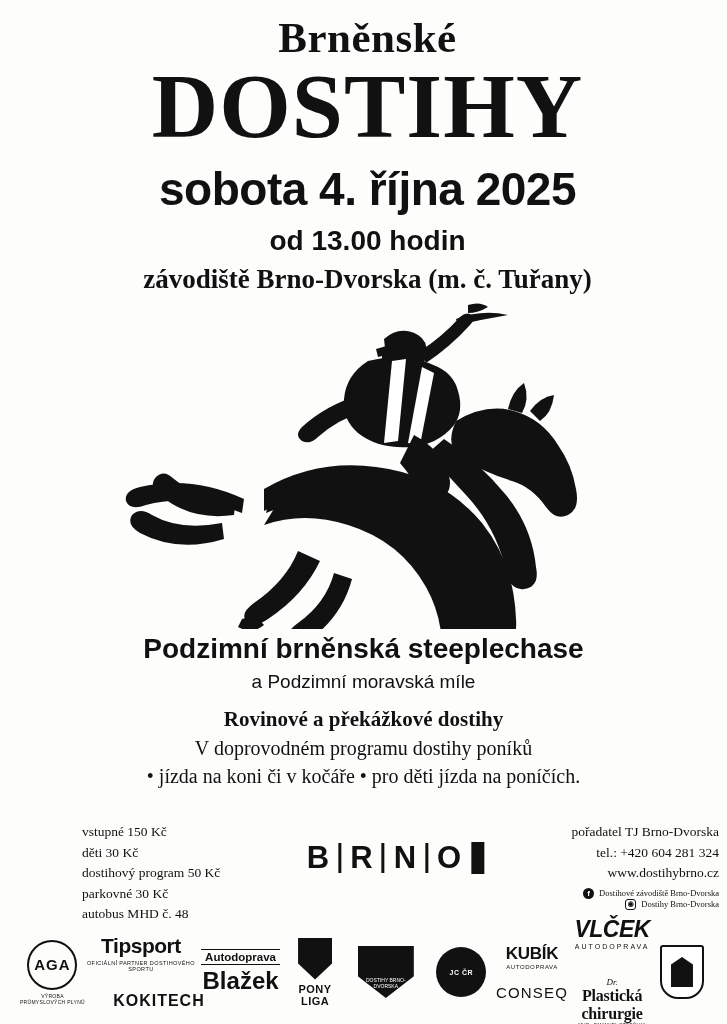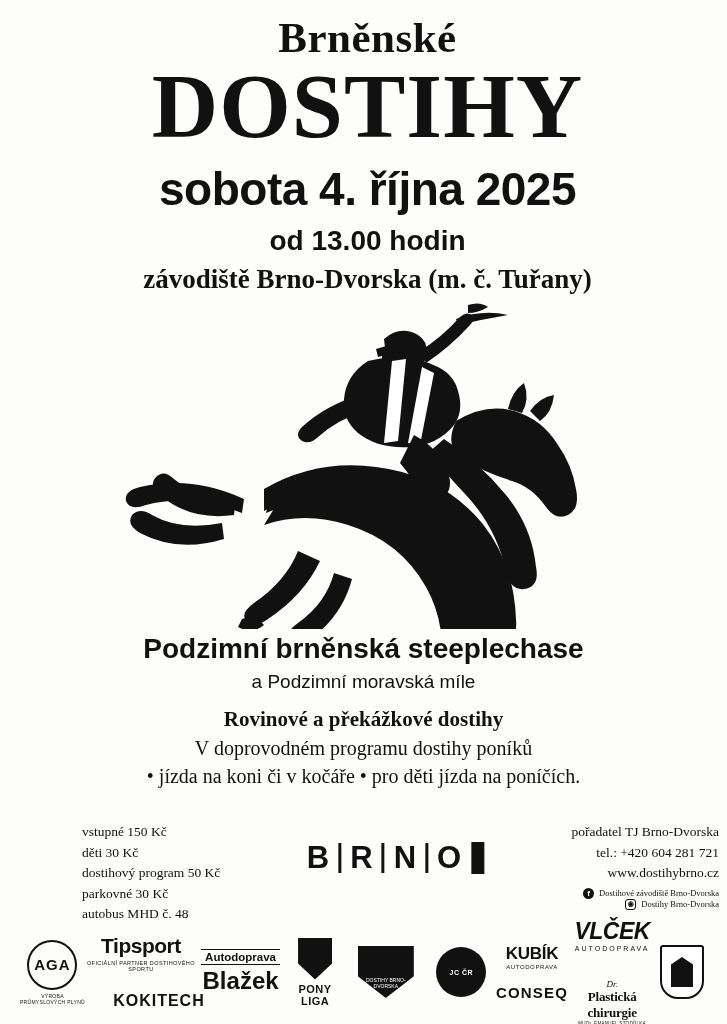--- a/index.html
+++ b/index.html
@@ -262,28 +262,28 @@
   .jk-circle {
     width: 50px; height: 50px; border-radius: 50%;
     background: #111; color: #fff;
     display: flex; align-items: center; justify-content: center;
     font-size: 7px; font-weight: bold; letter-spacing: .5px;
   }
 
   .sp-kubik { width: 80px; }
   .kubik-name { font-weight: bold; font-size: 17px; letter-spacing: -0.3px; }
   .kubik-sub { font-size: 6px; letter-spacing: .6px; }
-  .conseq { font-weight: bold; font-size: 15px; letter-spacing: 1.2px; margin-top: 14px; }
+  .conseq { font-weight: normal; font-size: 15px; letter-spacing: 1.2px; margin-top: 14px; }
 
   .sp-vlcek { width: 92px; }
   .vlcek-name { font-weight: bold; font-size: 23px; font-style: italic; letter-spacing: -0.5px; }
   .vlcek-sub { font-size: 7px; letter-spacing: 2px; }
   .plast { margin-top: 27px; }
   .plast-1 { font-family: "Liberation Serif", serif; font-style: italic; font-size: 9px; }
-  .plast-2 { font-family: "Liberation Serif", serif; font-weight: bold; font-size: 13px; letter-spacing: -0.2px; }
+  .plast-2 { font-family: "Liberation Serif", serif; font-weight: bold; font-size: 16px; letter-spacing: -0.2px; }
   .plast-3 { font-size: 4.5px; letter-spacing: .3px; }
 
   .sp-znak { width: 58px; }
   .znak-shield {
     width: 40px; height: 50px;
     border: 2px solid #111;
     border-radius: 3px 3px 18px 18px;
     background: #fff;
     display: flex; align-items: center; justify-content: center;
   }
@@ -380,21 +380,21 @@
       <span>R</span>
       <span class="brno-bar"></span>
       <span>N</span>
       <span class="brno-bar"></span>
       <span>O</span>
       <span class="brno-block"></span>
     </div>
 
     <div class="info-right">
       <div>pořadatel TJ Brno-Dvorska</div>
-      <div>tel.: +420 604 281 721</div>
+      <div>tel.: +420 604 281 324</div>
       <div>www.dostihybrno.cz</div>
       <div class="social">
         <div class="social-line">
           <span class="sic">f</span>
           <span>Dostihové závodiště Brno-Dvorska</span>
         </div>
         <div class="social-line">
           <span class="sic ig">◉</span>
           <span>Dostihy Brno-Dvorska</span>
         </div>

